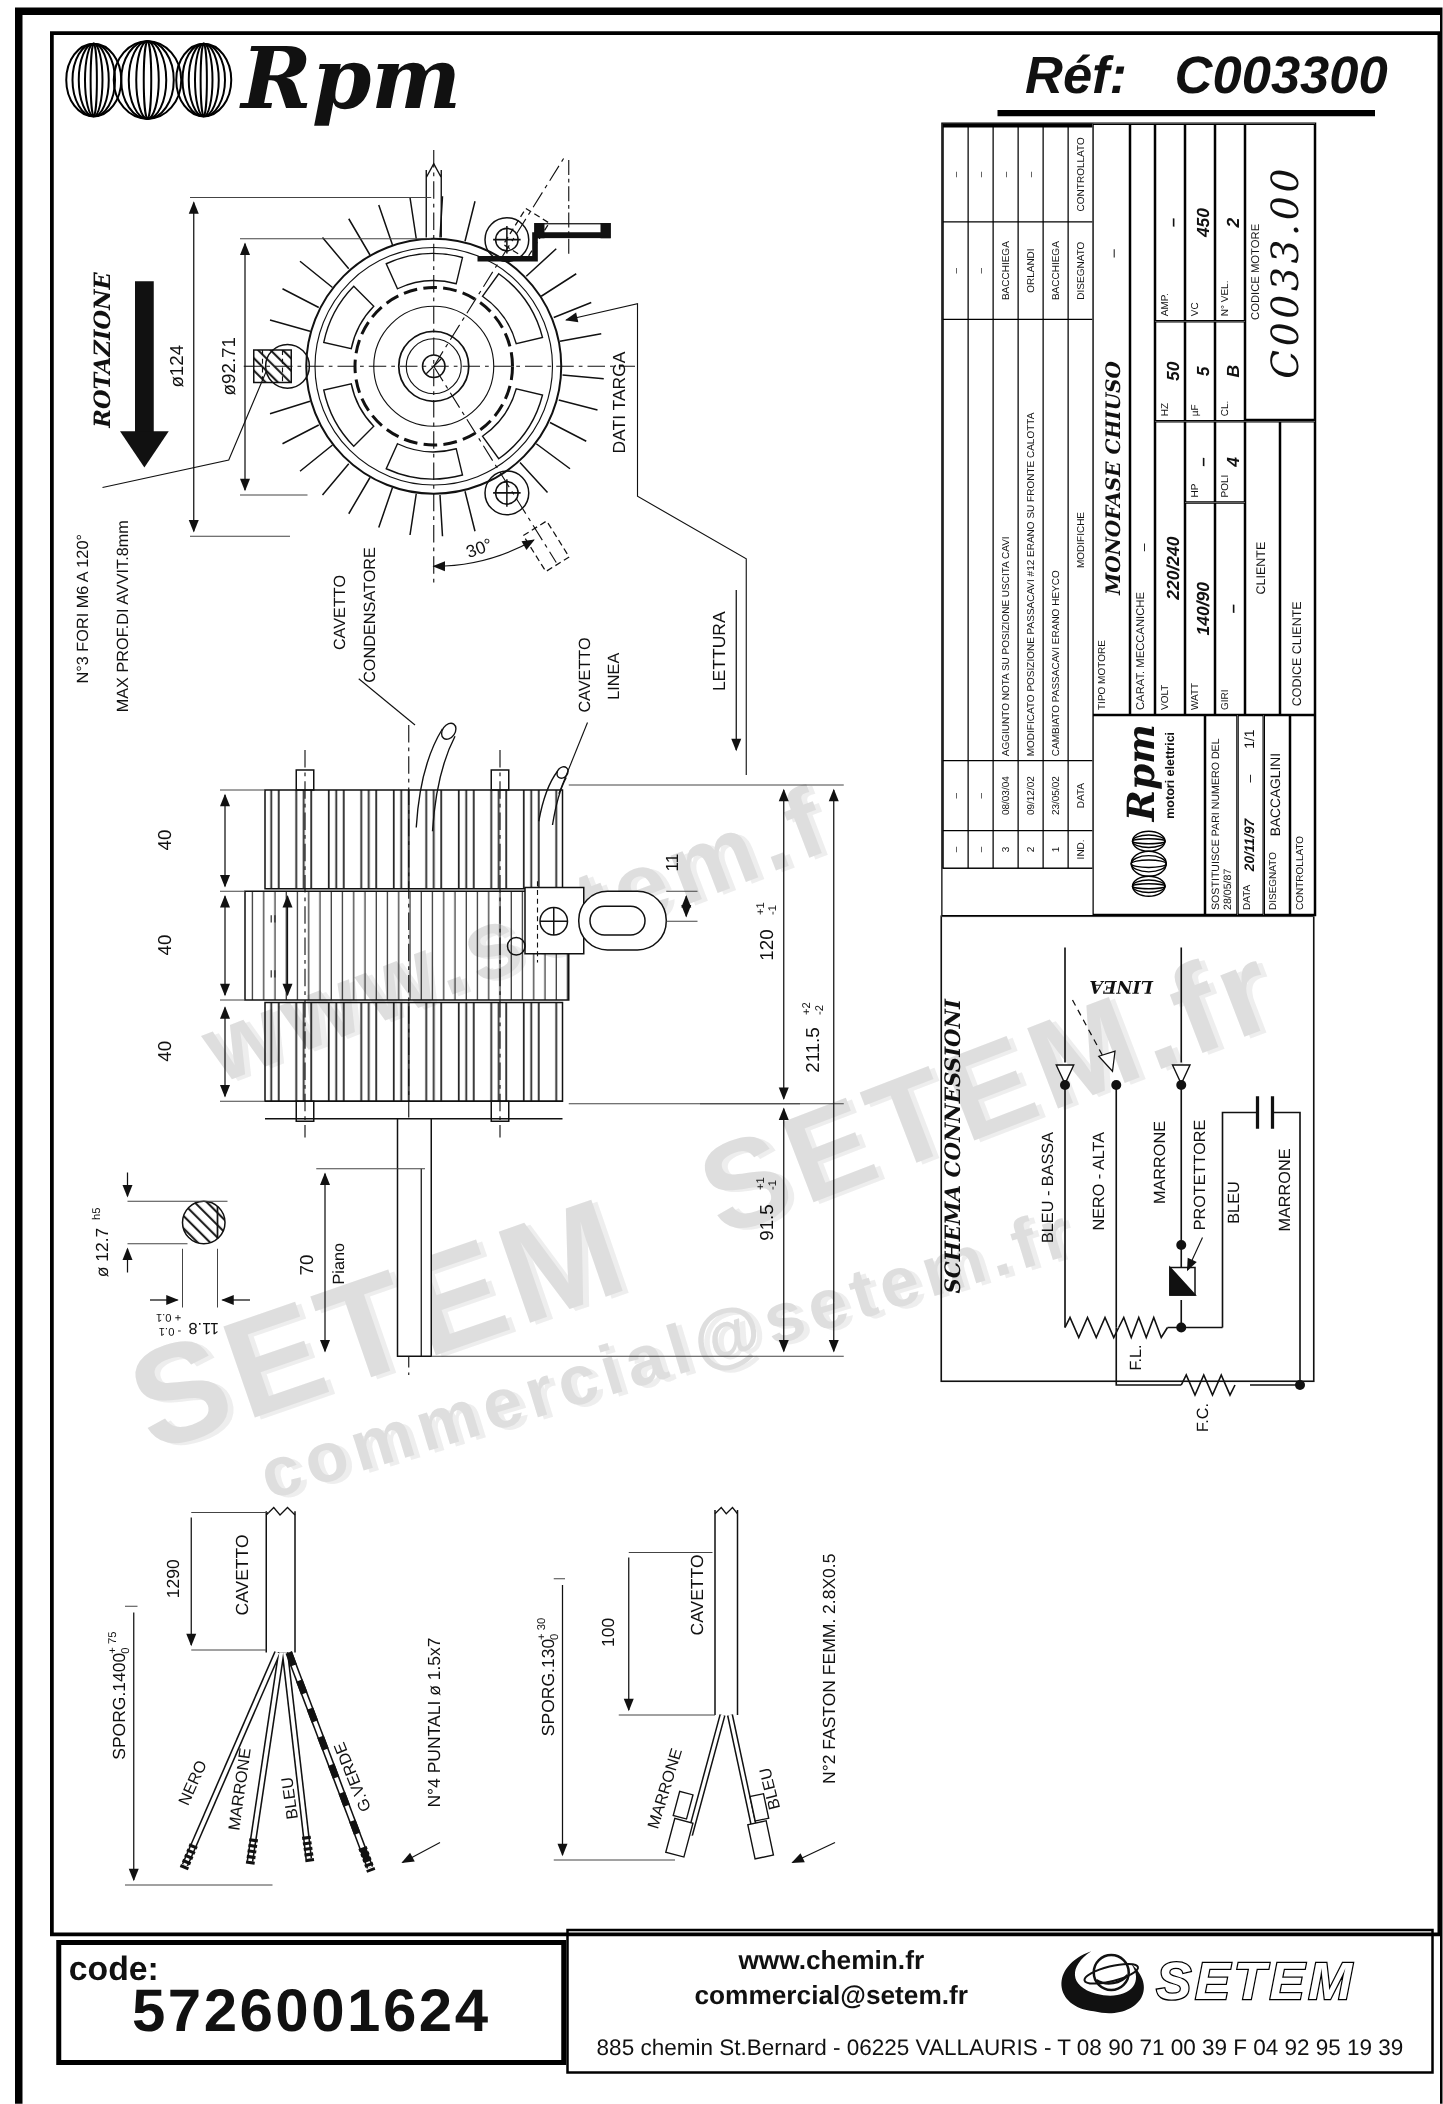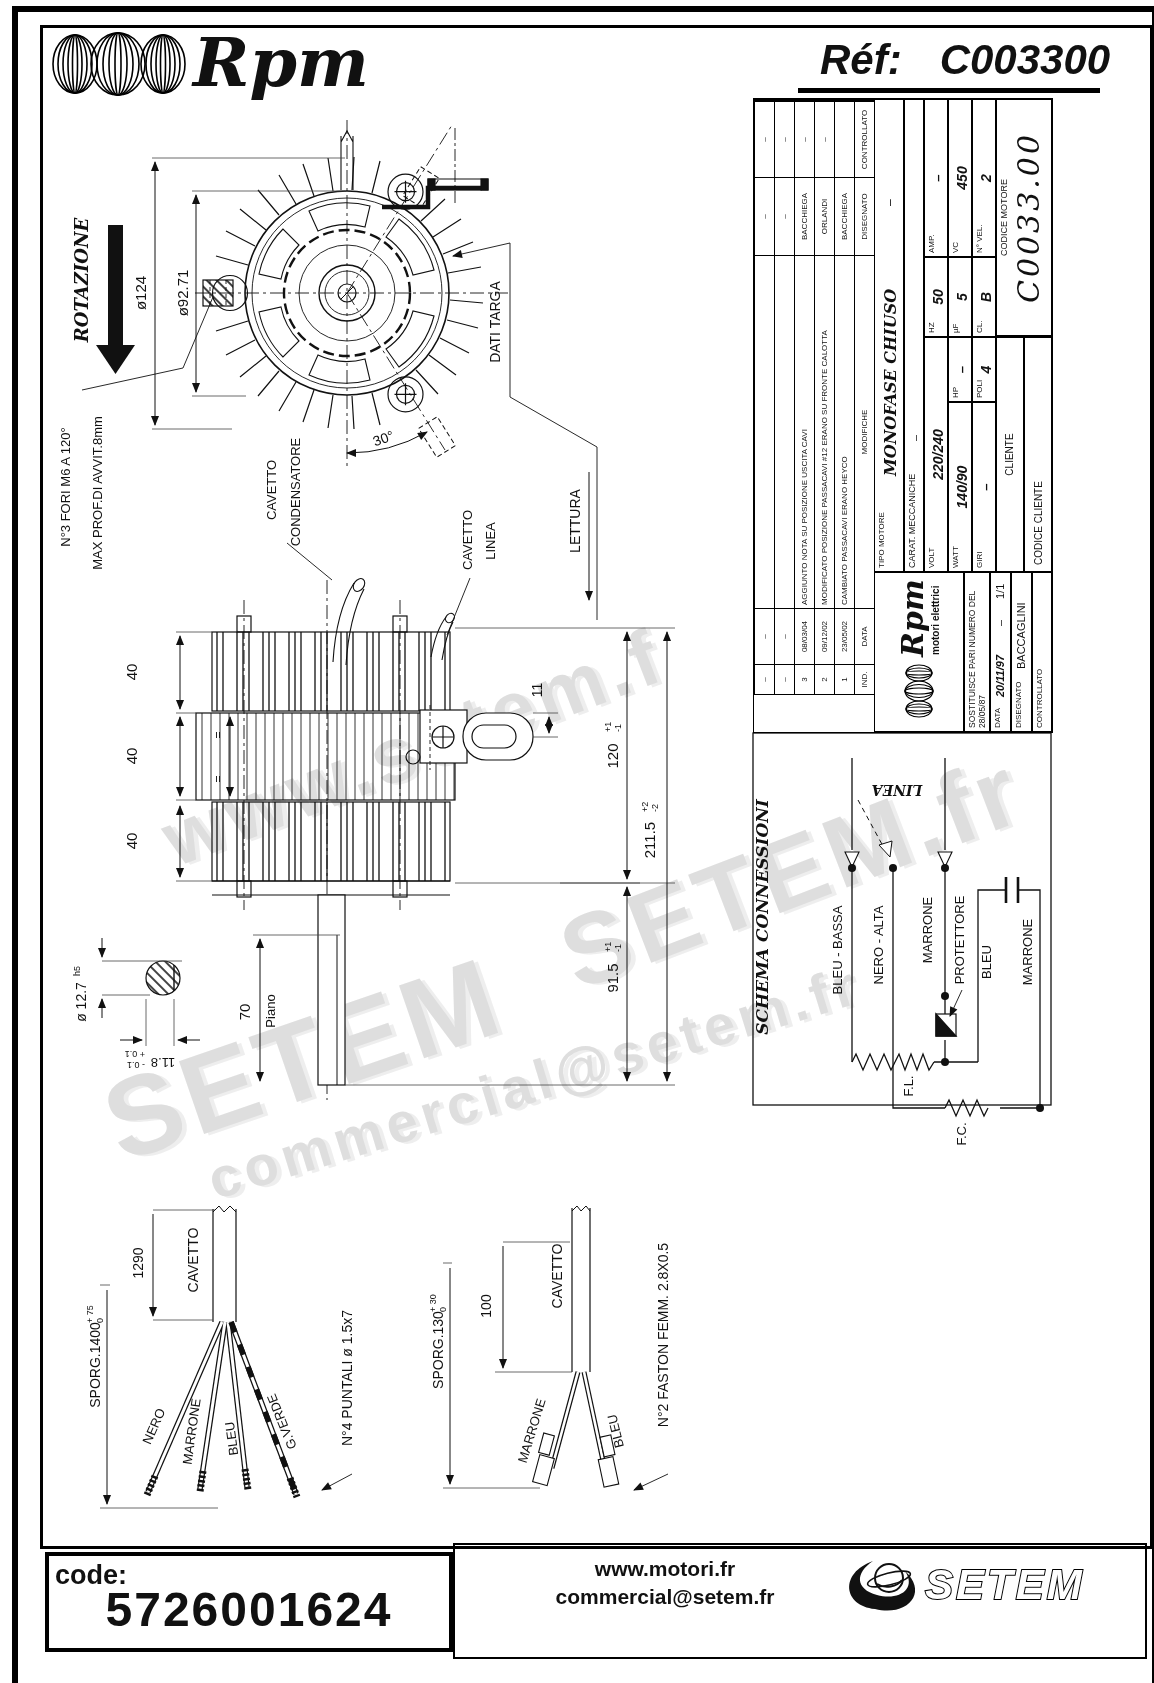--- a/index.html
+++ b/index.html
@@ -558,26 +558,27 @@
     <span style="position:absolute;width:100%;text-align:center;top:2px;font-size:9px;">CODICE MOTORE</span>
     <span style="position:absolute;width:100%;text-align:center;top:14px;font-size:30px;font-style:italic;letter-spacing:3px;font-family:'DejaVu Serif',serif;">C0033.00</span>
   </div>
 </div>
 
 <div class="abs code-box">
   <span class="code-label">code:</span>
   <span class="code-value">5726001624</span>
 </div>
 <div class="abs addr-box">
-  <div class="site">www.motori.fr</div>
+  <div class="site">www.chemin.fr</div>
   <div class="mail">commercial@setem.fr</div>
   <div class="setem-logo">
     <svg width="300" height="72">
       <g>
         <path d="M42 58C10 55 6 22 40 10C22 22 22 38 44 44C66 50 84 38 72 20C96 42 74 66 42 58Z" fill="#111"></path>
         <circle cx="56" cy="27" r="14" fill="#fff" stroke="#111" stroke-width="2"></circle>
         <path d="M44 33C52 38 64 36 69 29" stroke="#111" stroke-width="2" fill="none"></path>
         <ellipse cx="56" cy="28" rx="22" ry="6" fill="none" stroke="#111" stroke-width="1.6" transform="rotate(-14 56 28)"></ellipse>
       </g>
       <text x="92" y="48" class="outline-txt" style="font-size:42px">SETEM</text>
     </svg>
   </div>
+  <div class="addr">885 chemin St.Bernard  -  06225 VALLAURIS  -  T 08 90 71 00 39   F 04 92 95 19 39</div>
 </div>
 
 </body></html>

